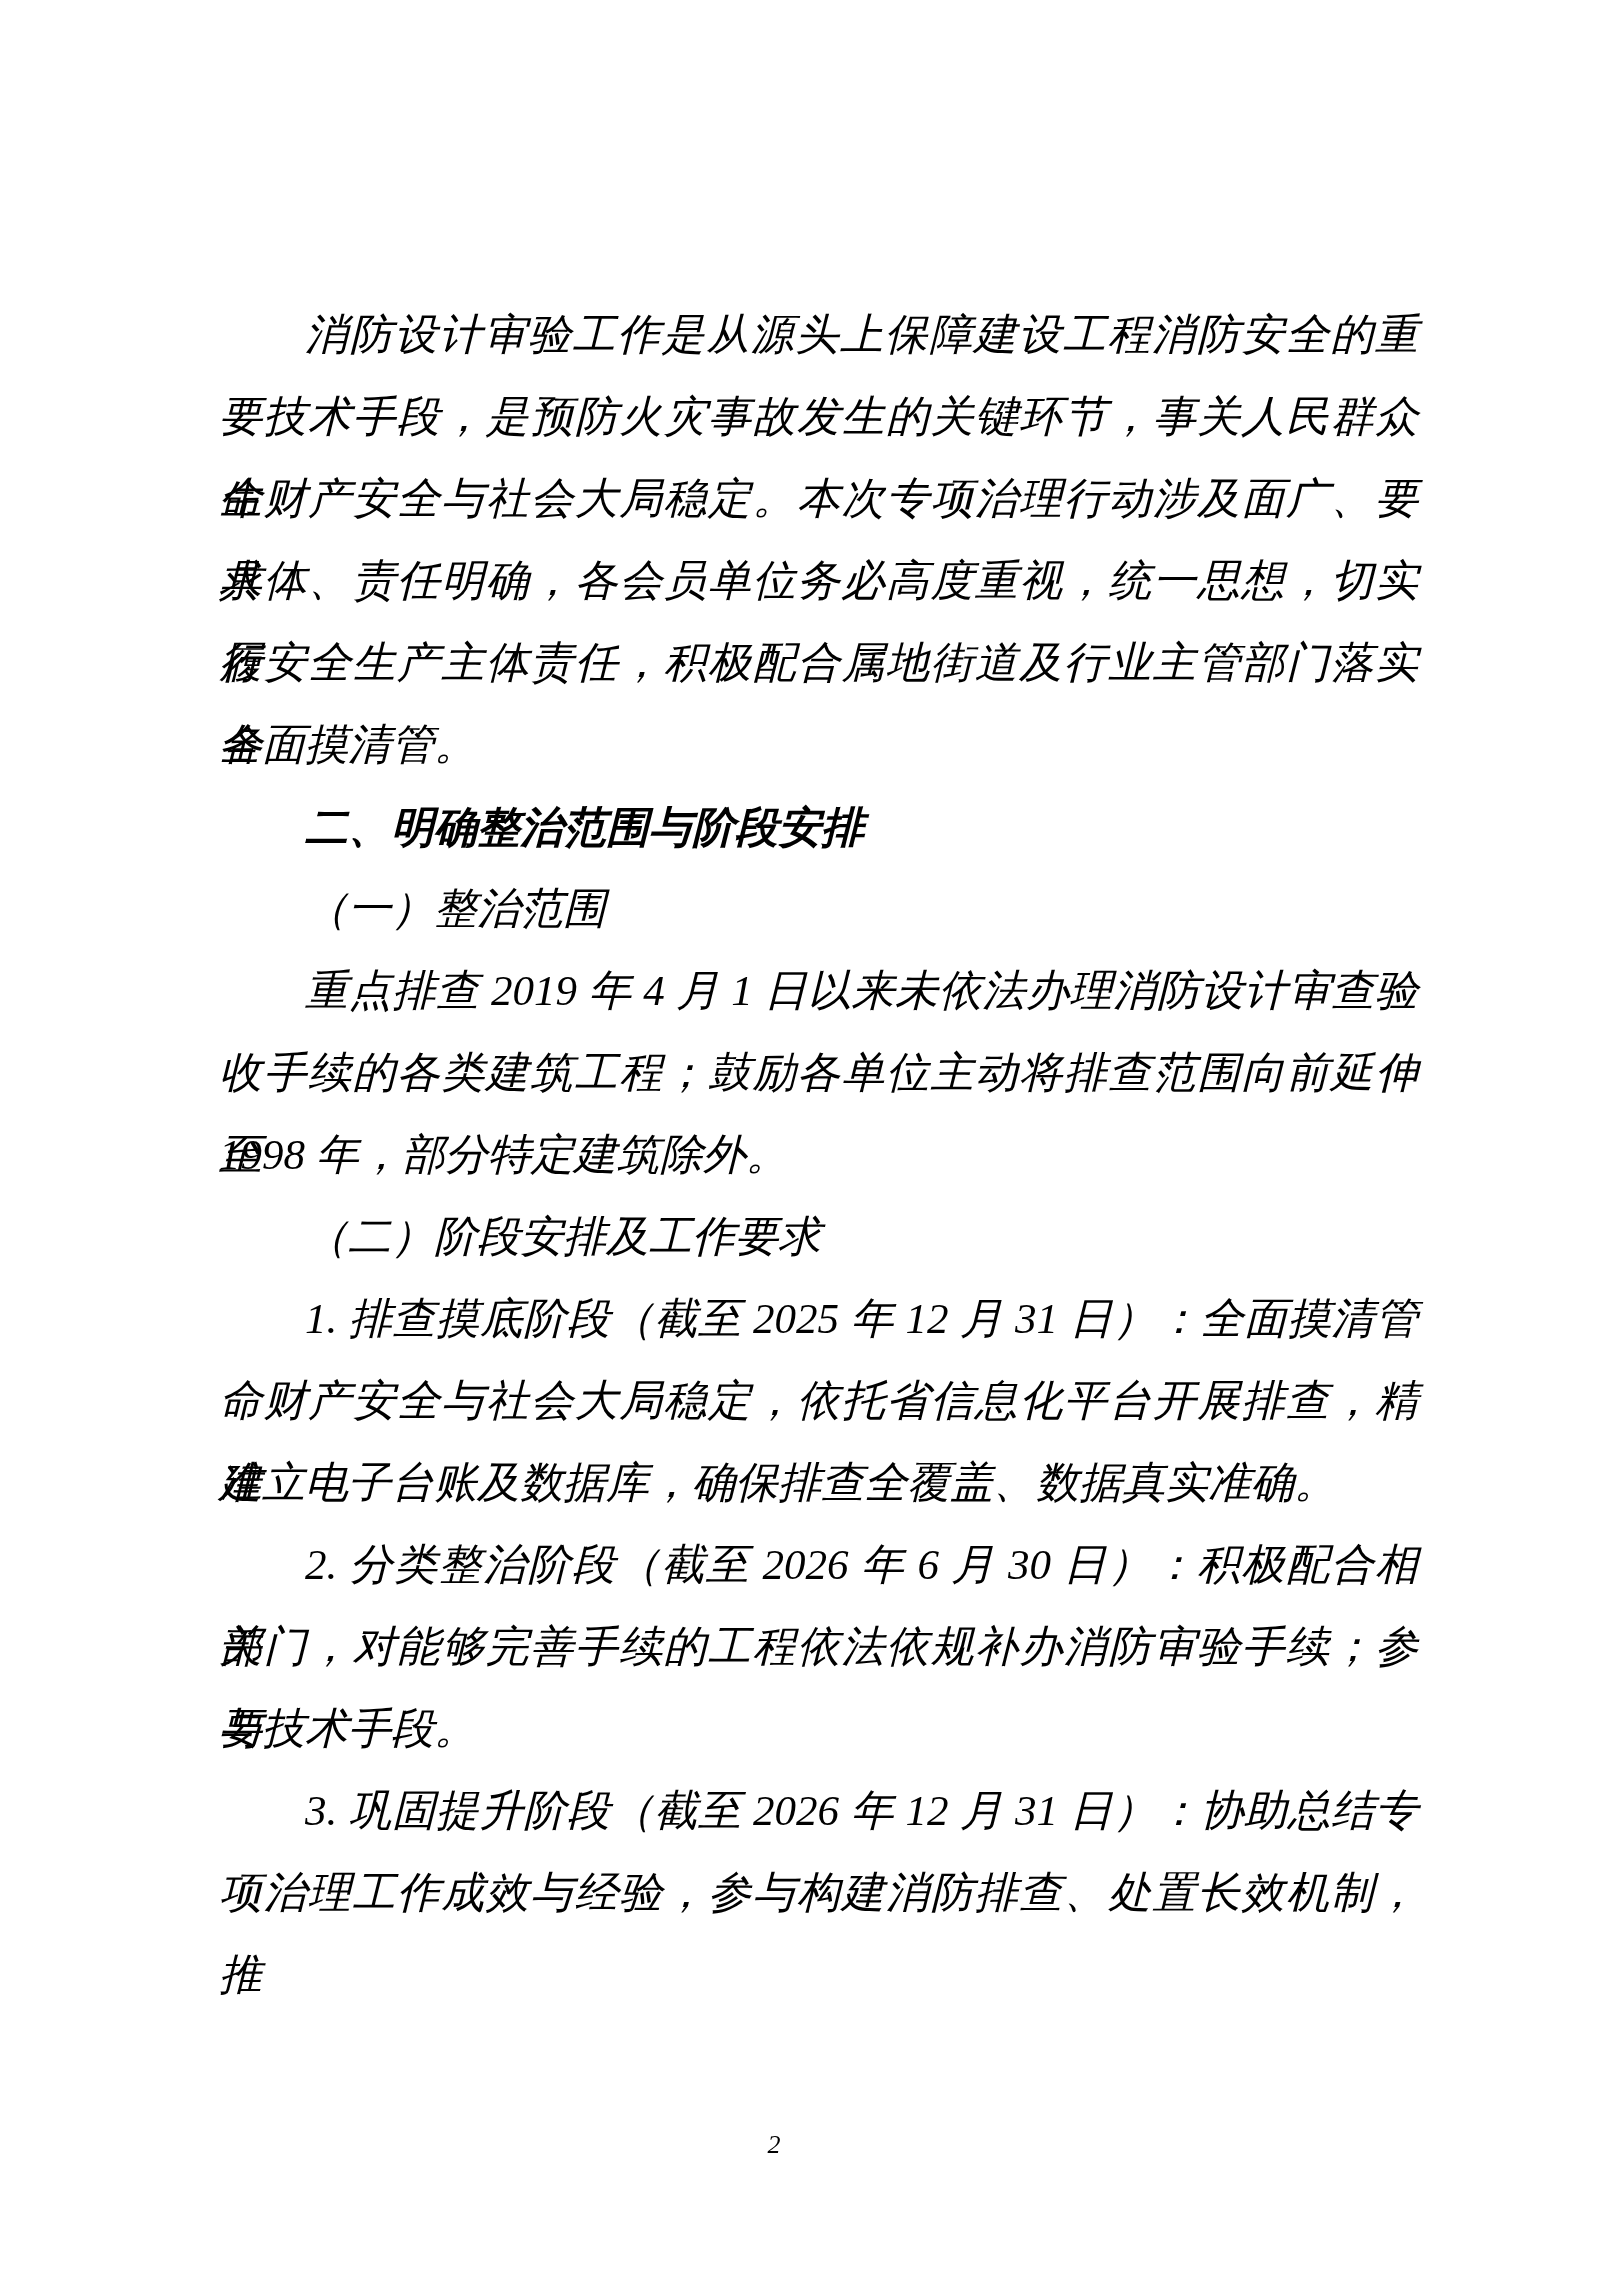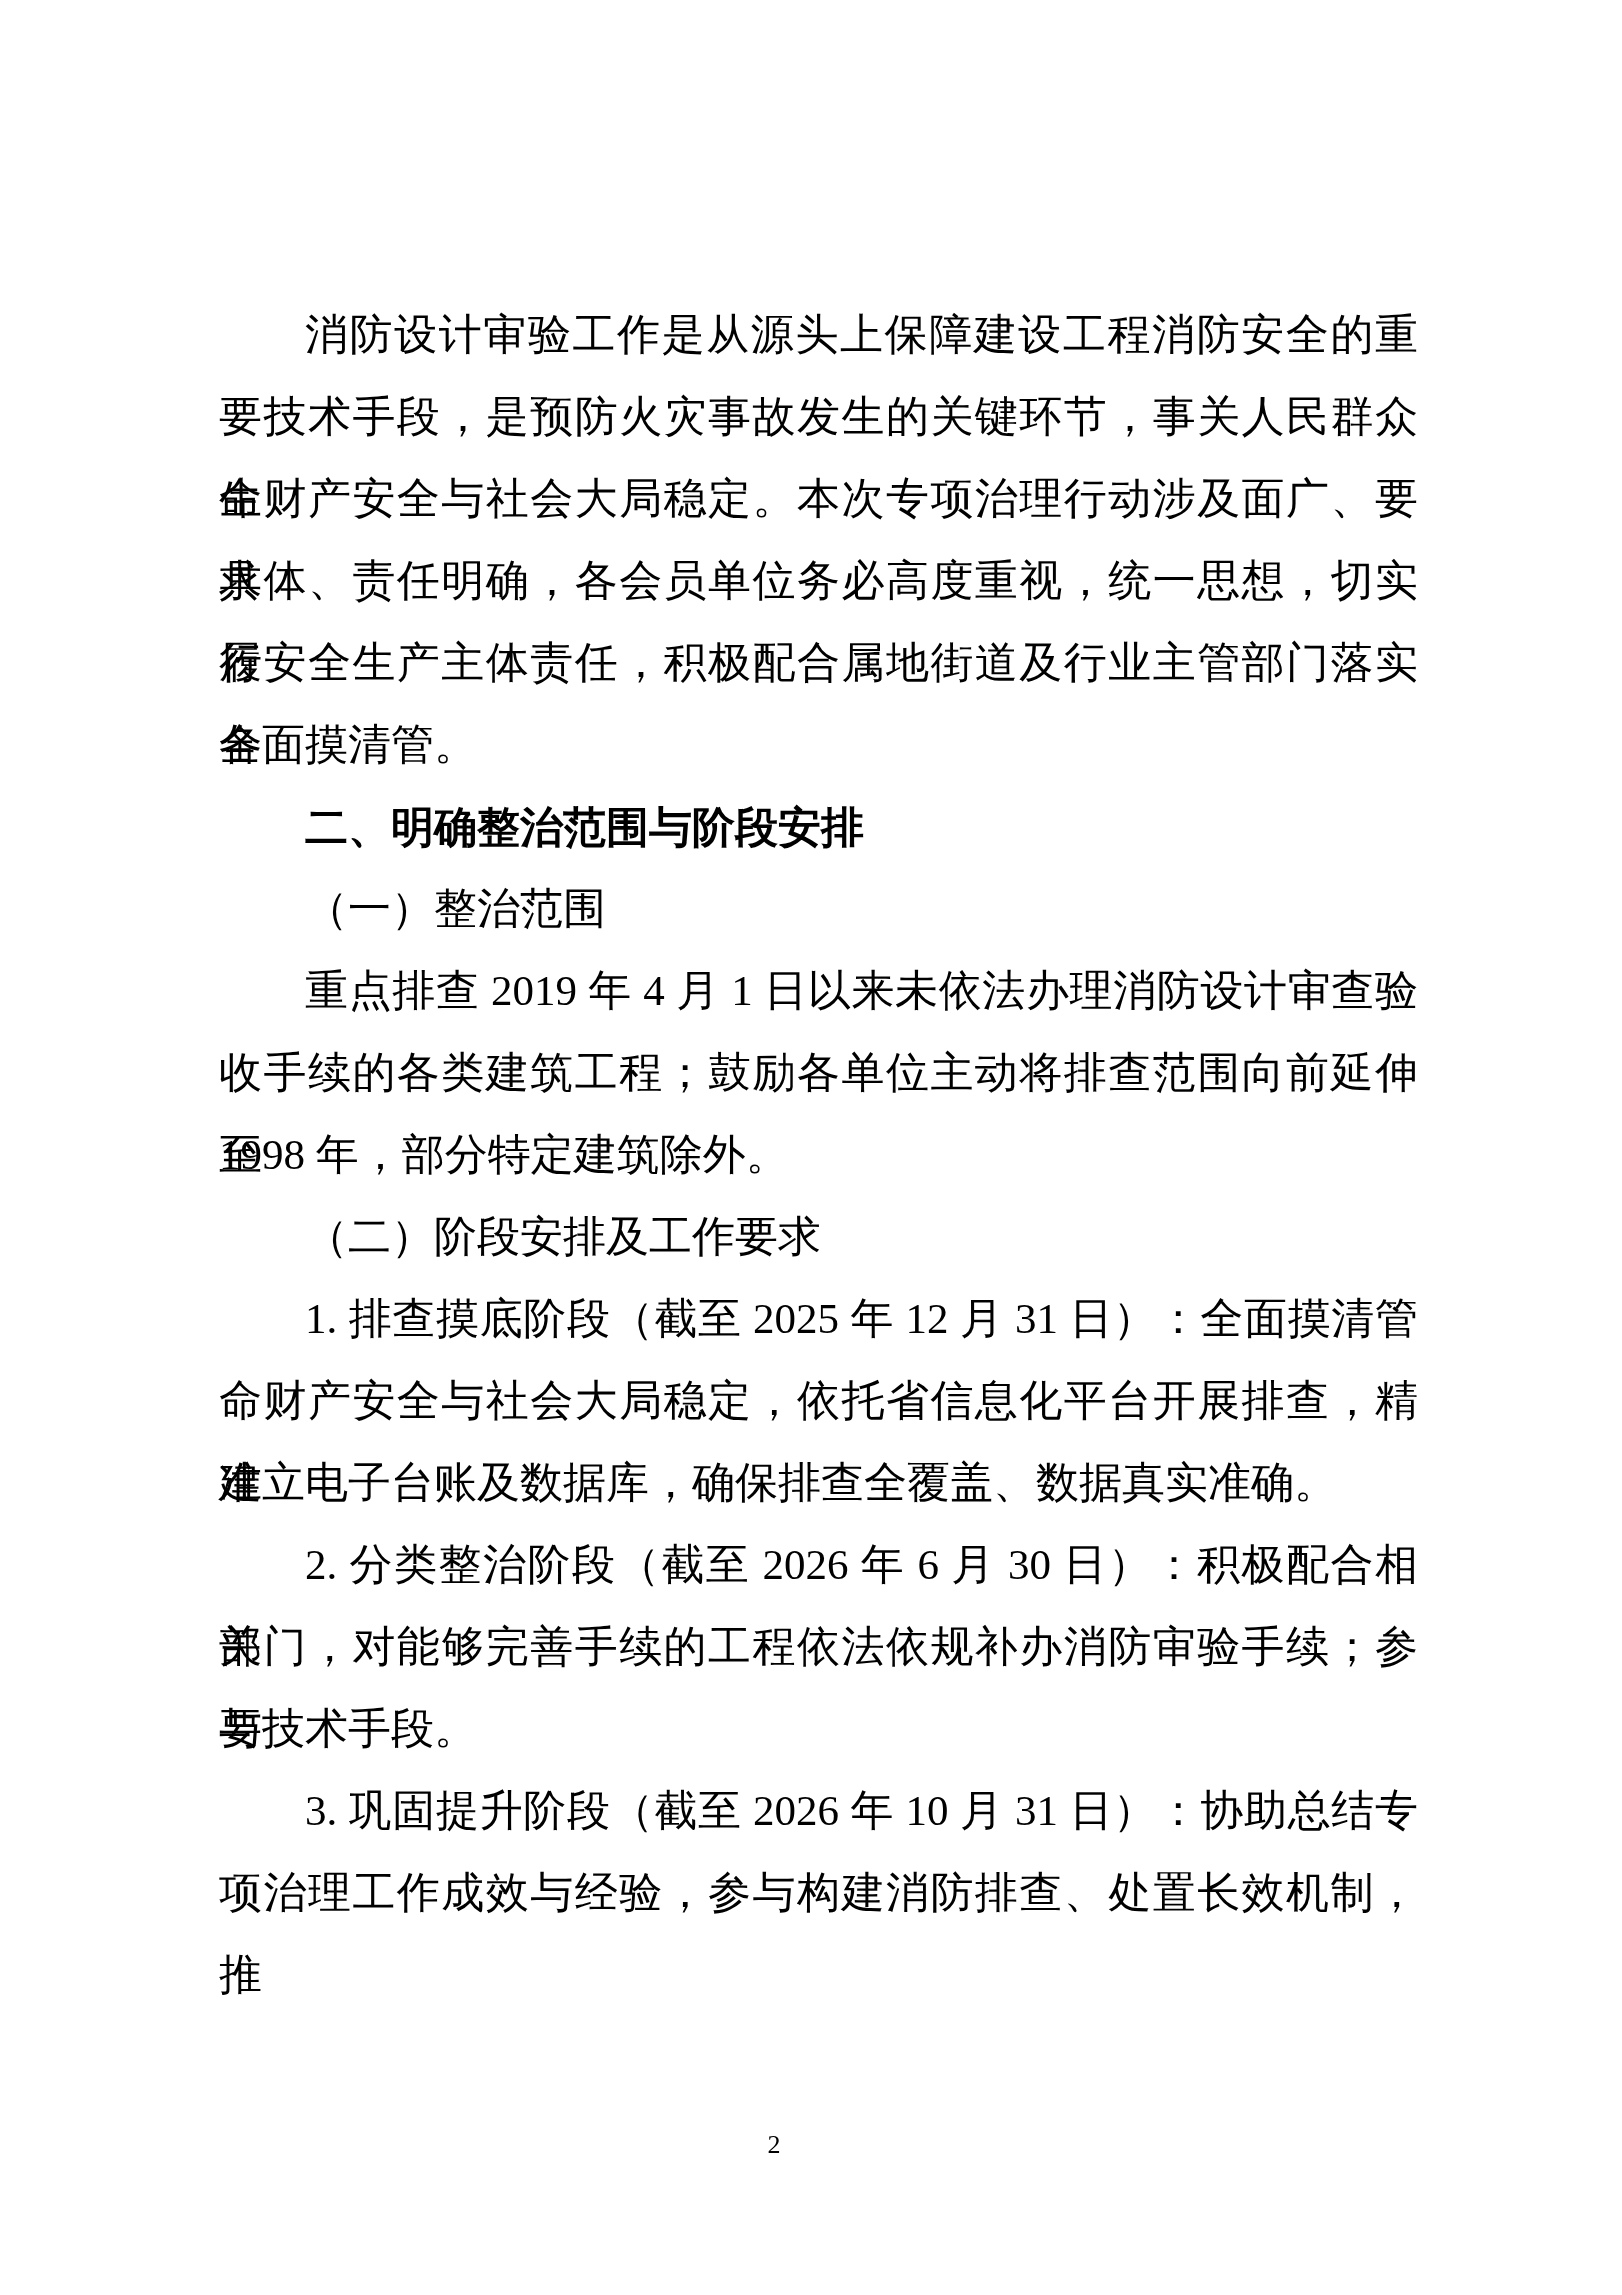--- a/index.html
+++ b/index.html
@@ -8,20 +8,21 @@
     background: #ffffff;
   }
   .page {
     position: relative;
     width: 1498px;
     height: 2295px;
     background: #ffffff;
     color: #000000;
     font-family: "Liberation Serif", "DejaVu Serif", serif;
     overflow: hidden;
+    font-style: italic;
   }
   .text-area {
     position: absolute;
     left: 219px;
     top: 294px;
     width: 1199px;
   }
   .para { margin: 0; padding: 0; }
   .line {
     font-size: 43px;
@@ -91,21 +92,21 @@
       <div class="line last">建立电子台账及数据库，确保排查全覆盖、数据真实准确。</div>
     </div>
 
     <div class="para">
       <div class="line first">2. 分类整治阶段（截至 2026 年 6 月 30 日）：积极配合相关</div>
       <div class="line">部门，对能够完善手续的工程依法依规补办消防审验手续；参与</div>
       <div class="line last">要技术手段。</div>
     </div>
 
     <div class="para">
-      <div class="line first">3. 巩固提升阶段（截至 2026 年 10 月 31 日）：协助总结专</div>
+      <div class="line first">3. 巩固提升阶段（截至 2026 年 12 月 31 日）：协助总结专</div>
       <div class="line">项治理工作成效与经验，参与构建消防排查、处置长效机制，推</div>
     </div>
 
   </div>
 
   <div class="page-number">2</div>
 </div>
 
 
 </body></html>

